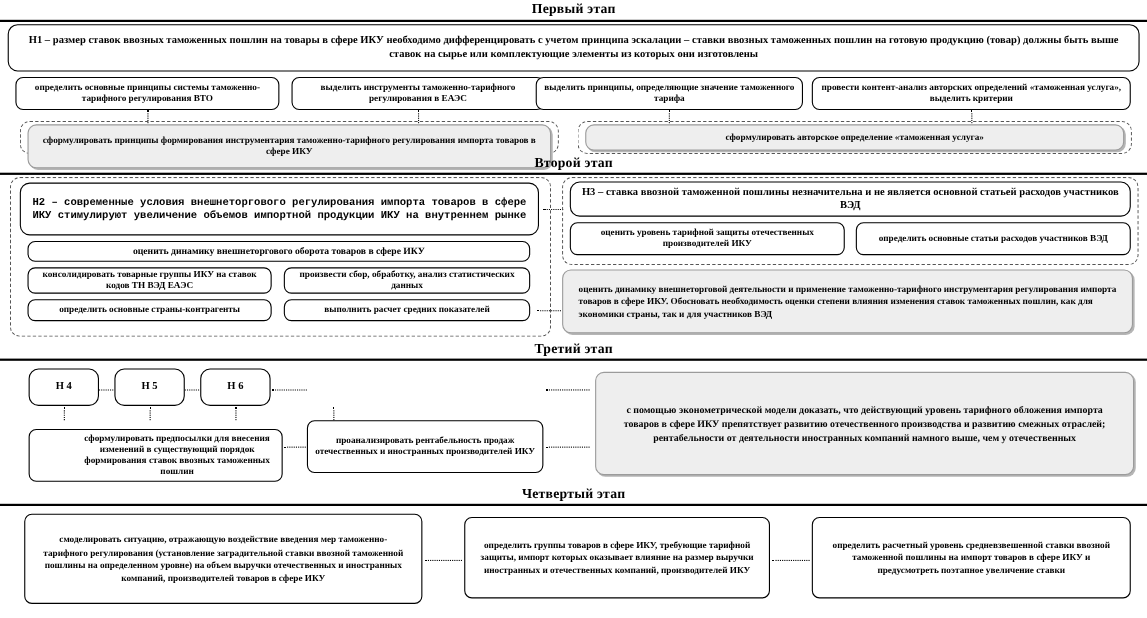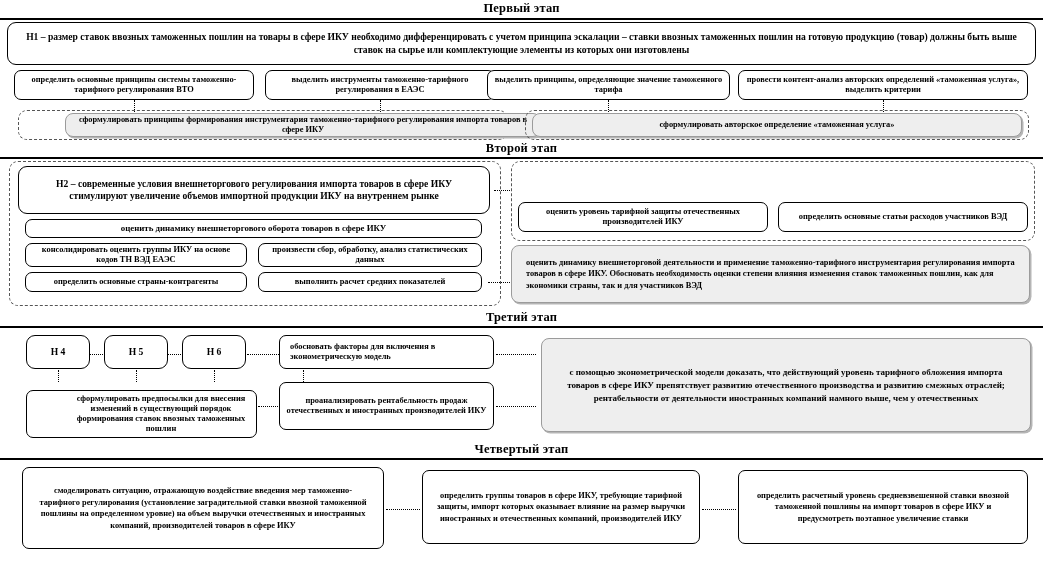--- a/index.html
+++ b/index.html
@@ -104,61 +104,64 @@
   <div class="node abs" style="left:738px; top:70px; width:290px; height:30px;">
     <span>провести контент-анализ авторских определений «таможенная услуга», выделить критерии</span>
   </div>
 
   <div class="dots-v" style="left:134px; top:100px; height:12px;"></div>
   <div class="dots-v" style="left:380px; top:100px; height:12px;"></div>
   <div class="dots-v" style="left:608px; top:100px; height:12px;"></div>
   <div class="dots-v" style="left:883px; top:100px; height:12px;"></div>
 
   <div class="grouped" style="left:18px; top:110px; width:490px; height:30px;"></div>
-  <div class="node gray abs plain" style="left:25px; top:113px; width:476px; height:24px; font-weight:bold; font-size:8.4px;margin-left:40px;">
+  <div class="node gray abs plain" style="left:25px; top:113px; width:476px; height:40px; font-weight:bold; font-size:8.4px;">
     <span>сформулировать принципы формирования инструментария таможенно-тарифного регулирования импорта товаров в сфере ИКУ</span>
   </div>
 
   <div class="grouped" style="left:525px; top:110px; width:504px; height:30px;"></div>
   <div class="node gray abs plain" style="left:532px; top:113px; width:490px; height:24px; font-weight:bold; font-size:8.4px;">
     <span>сформулировать авторское определение «таможенная услуга»</span>
   </div>
 </div>
 
 <div id="stage2" style="top:142px;height:172px;">
   <div class="stage-title" style="margin-top:0px;">Второй этап</div>
   <div class="rule" style="margin-top:2px;"></div>
 
   <div class="grouped" style="left:9px; top:19px; width:492px; height:145px;"></div>
 
-  <div class="node h-node abs" style="left:18px; top:24px; width:472px; height:48px; padding:3px 8px;">
+  <div class="node h-node abs" style="left:18px; top:24px; width:472px; height:48px; padding:3px 8px;font-family:Liberation Mono, monospace;">
     <span>H2 – современные условия внешнеторгового регулирования  импорта товаров в сфере ИКУ стимулируют увеличение  объемов импортной продукции ИКУ на внутреннем рынке</span>
   </div>
 
   <div class="node abs" style="left:25px; top:77px; width:457px; height:19px; font-size:8.8px;">
     <span>оценить динамику внешнеторгового оборота товаров в сфере ИКУ</span>
   </div>
   <div class="node abs" style="left:25px; top:101px; width:222px; height:24px;">
-    <span>консолидировать оценить группы ИКУ на основе кодов ТН ВЭД ЕАЭС</span>
+    <span>консолидировать товарные группы ИКУ на ставок кодов ТН ВЭД ЕАЭС</span>
   </div>
   <div class="node abs" style="left:258px; top:101px; width:224px; height:24px;">
     <span>произвести сбор, обработку, анализ статистических данных</span>
   </div>
   <div class="node abs" style="left:25px; top:130px; width:222px; height:20px;">
     <span>определить основные страны-контрагенты</span>
   </div>
   <div class="node abs" style="left:258px; top:130px; width:224px; height:20px;">
     <span>выполнить расчет средних показателей</span>
   </div>
 
   <div class="dots-h" style="left:494px; top:48px; width:18px;"></div>
   <div class="dots-h" style="left:488px; top:140px; width:22px;"></div>
 
   <div class="grouped" style="left:511px; top:19px; width:524px; height:80px;"></div>
 
+  <div class="node h-node abs" style="left:518px; top:23px; width:510px; height:32px; padding:2px 8px;">
+    <span>H3 – ставка ввозной таможенной пошлины незначительна и не является основной статьей расходов участников ВЭД</span>
+  </div>
   <div class="node abs" style="left:518px; top:60px; width:250px; height:30px;">
     <span>оценить уровень тарифной защиты отечественных производителей ИКУ</span>
   </div>
   <div class="node abs" style="left:778px; top:60px; width:250px; height:30px;">
     <span>определить основные статьи расходов участников ВЭД</span>
   </div>
 
   <div class="node gray abs" style="left:511px; top:103px; width:519px; height:58px; text-align:left; padding:4px 14px; line-height:11.6px;">
     <span>оценить динамику внешнеторговой деятельности и применение таможенно-тарифного инструментария регулирования импорта товаров в сфере ИКУ. Обосновать необходимость оценки степени влияния изменения ставок таможенных пошлин, как для экономики страны, так и для участников ВЭД</span>
   </div>
@@ -180,23 +183,20 @@
 
   <div class="dots-h" style="left:90px; top:44px; width:13px;"></div>
   <div class="dots-h" style="left:168px; top:44px; width:13px;"></div>
   <div class="dots-h" style="left:247px; top:44px; width:32px;"></div>
 
   <div class="dots-v" style="left:58px; top:60px; height:12px;"></div>
   <div class="dots-v" style="left:136px; top:60px; height:12px;"></div>
   <div class="dots-v" style="left:214px; top:60px; height:12px;"></div>
   <div class="dots-v" style="left:303px; top:60px; height:12px;"></div>
 
-  <div class="node abs" style="left:279px; top:25px; width:215px; height:34px; text-align:left; padding-left:10px;">
-    <span>обосновать факторы для включения в эконометрическую модель</span>
-  </div>
   <div class="node abs" style="left:26px; top:80px; width:231px; height:48px;padding-left:44px;">
     <span>сформулировать предпосылки для внесения изменений в существующий порядок формирования ставок ввозных таможенных пошлин</span>
   </div>
   <div class="node abs" style="left:279px; top:72px; width:215px; height:48px;">
     <span>проанализировать рентабельность продаж отечественных и иностранных производителей ИКУ</span>
   </div>
 
   <div class="dots-h" style="left:258px; top:96px; width:20px;"></div>
   <div class="dots-h" style="left:496px; top:44px; width:40px;"></div>
   <div class="dots-h" style="left:496px; top:96px; width:40px;"></div>

